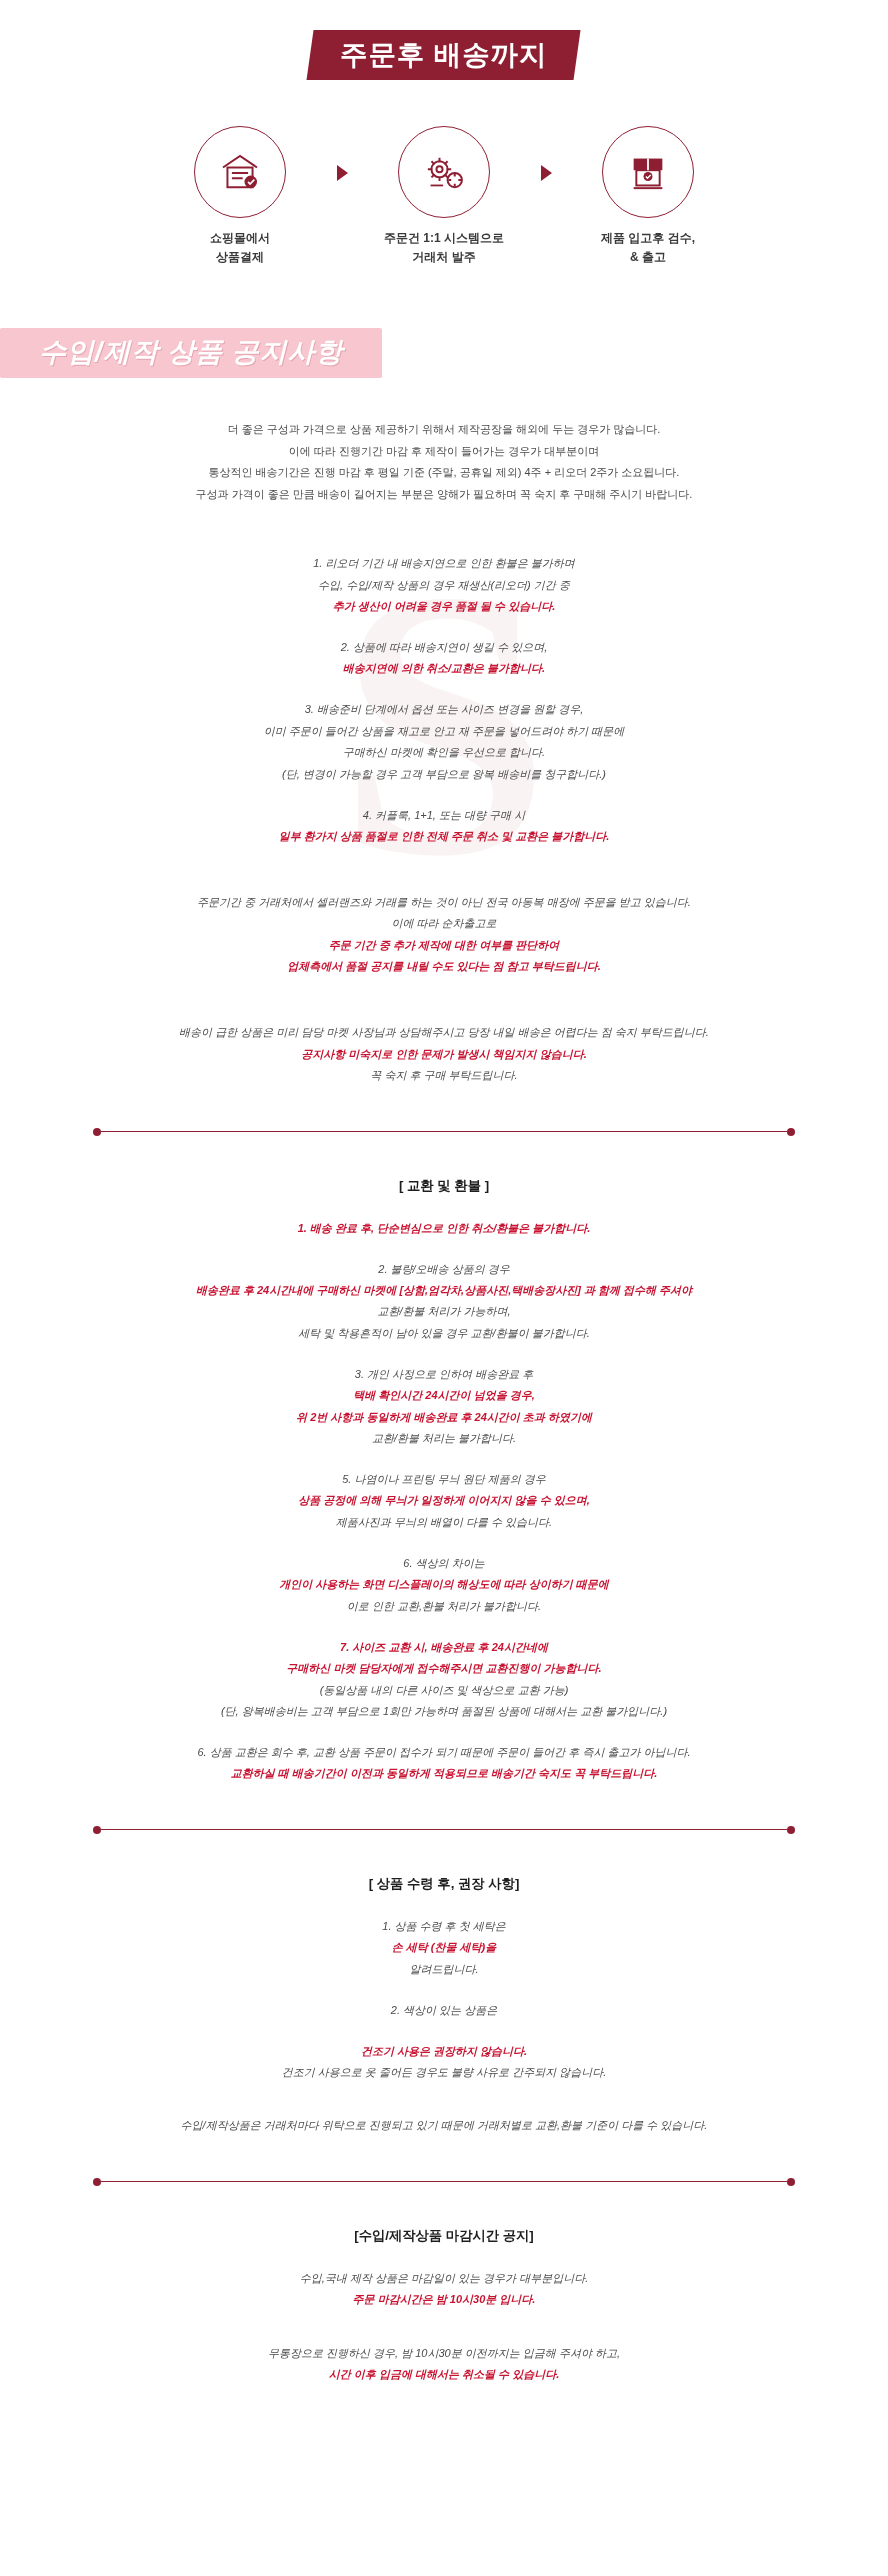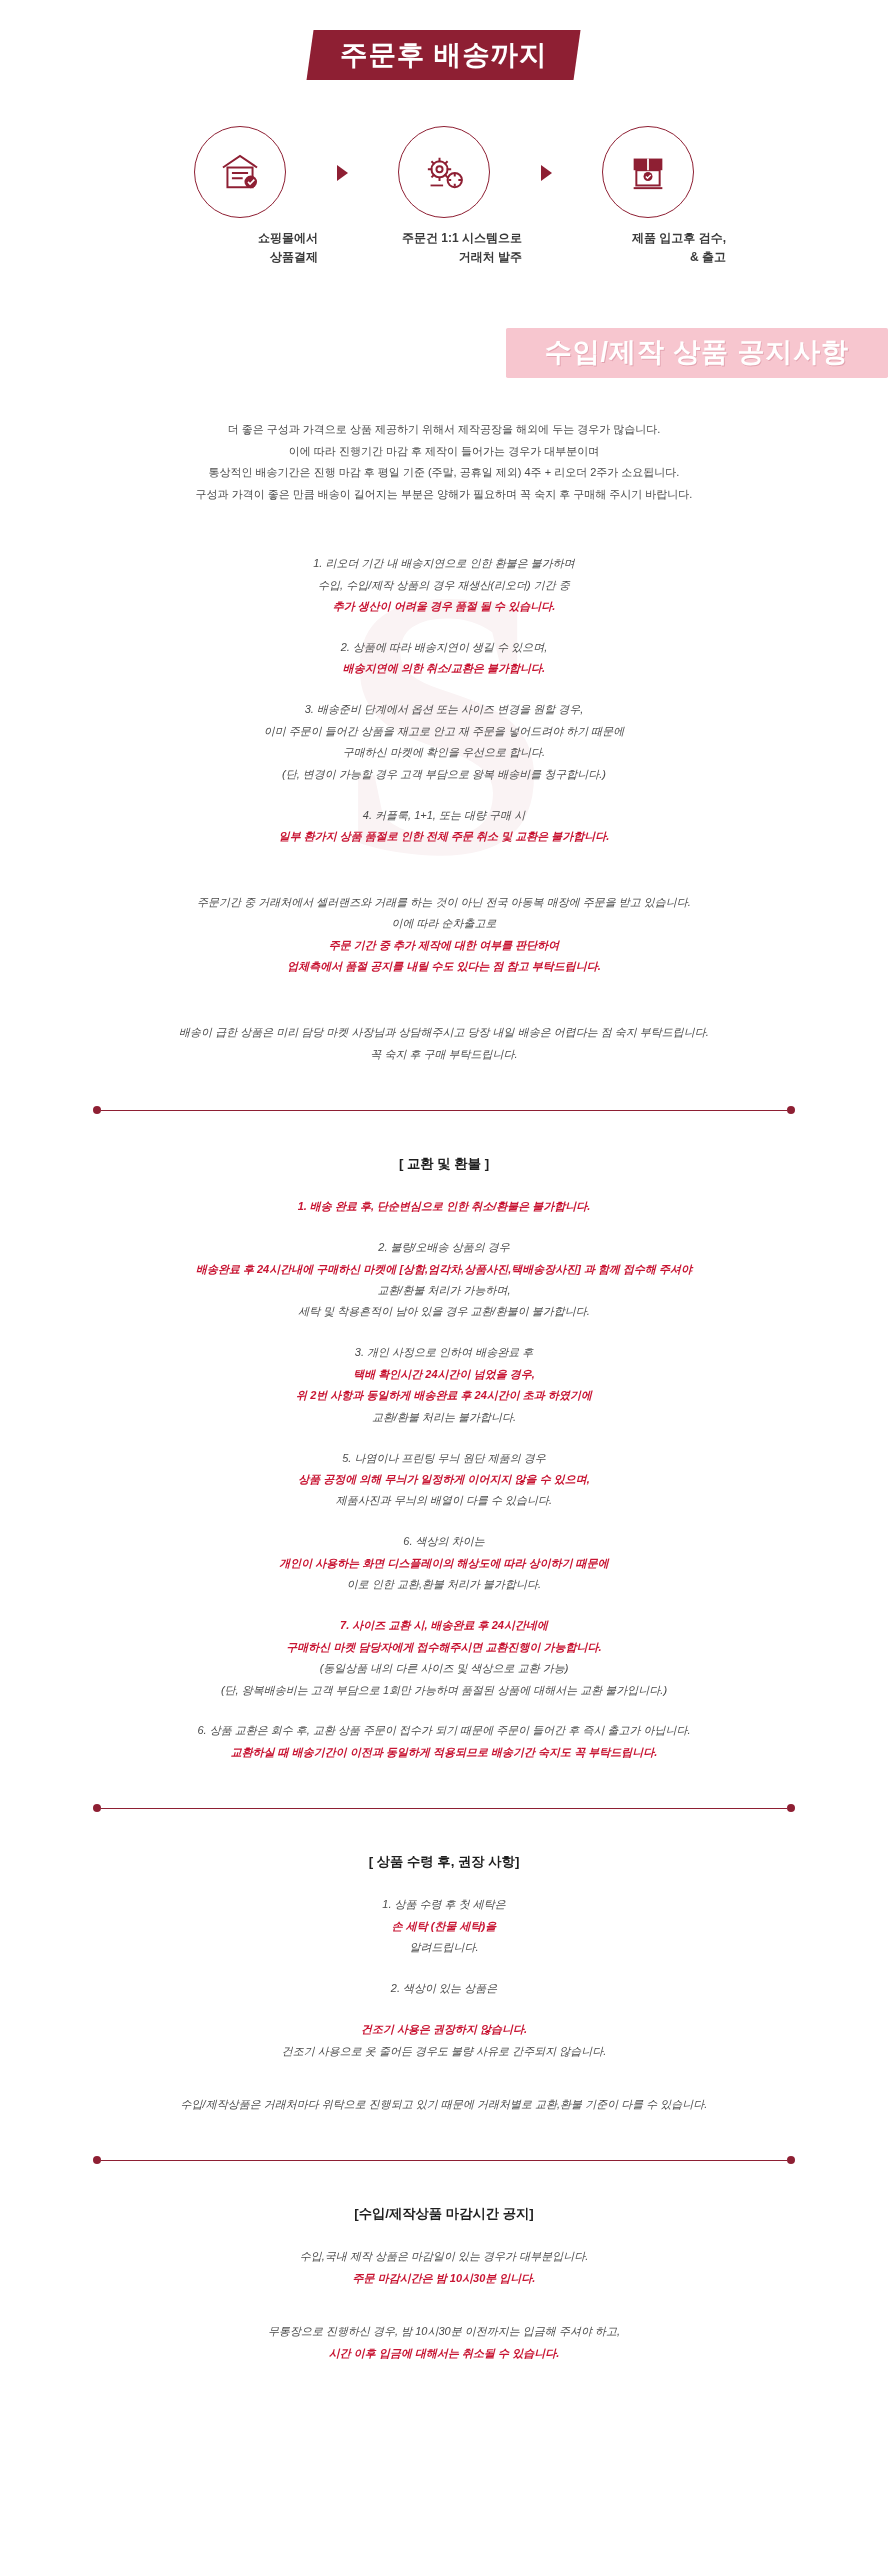--- a/index.html
+++ b/index.html
@@ -62,41 +62,41 @@
     align-items: center;
     justify-content: center;
   }
   .step-circle svg { display: block; }
   .step-label {
     font-size: 12px;
     line-height: 1.55;
     color: #3a3a3a;
     font-weight: bold;
     white-space: pre-line;
-    text-align: right;
   }
   .step-arrow {
     width: 48px;
     display: flex;
     align-items: center;
     justify-content: center;
     padding-top: 39px;
   }
   .step-arrow .tri {
     width: 0; height: 0;
     border-left: 11.5px solid #8e1f33;
     border-top: 8px solid transparent;
     border-bottom: 8px solid transparent;
   }
 
   
   .pink-head-wrap {
     display: flex;
-    justify-content: flex-end;
+    justify-content: flex-start;
     margin-bottom: 41px;
+    font-style: italic;
   }
   .pink-head {
     background: #f7c6cf;
     padding: 6.2px 39px 8px;
     border-radius: 1.8px;
   }
   .pink-head h2 {
     margin: 0;
     font-size: 27px;
     font-weight: bold;
@@ -299,20 +299,21 @@
       <p>주문기간 중 거래처에서 셀러랜즈와 거래를 하는 것이 아닌 전국 아동복 매장에 주문을 받고 있습니다.
 이에 따라 순차출고로</p>
       <p class="red">주문 기간 중 추가 제작에 대한 여부를 판단하여
 업체측에서 품절 공지를 내릴 수도 있다는 점 참고 부탁드립니다.</p>
     </div>
 
     <div class="gap-md"></div>
 
     <div class="item">
       <p>배송이 급한 상품은 미리 담당 마켓 사장님과 상담해주시고 당장 내일 배송은 어렵다는 점 숙지 부탁드립니다.</p>
+      <p class="red">공지사항 미숙지로 인한 문제가 발생시 책임지지 않습니다.</p>
       <p>꼭 숙지 후 구매 부탁드립니다.</p>
     </div>
 
   </div>
 
   <div class="divider">
     <div class="dot l"></div>
     <div class="line"></div>
     <div class="dot r"></div>
   </div>

